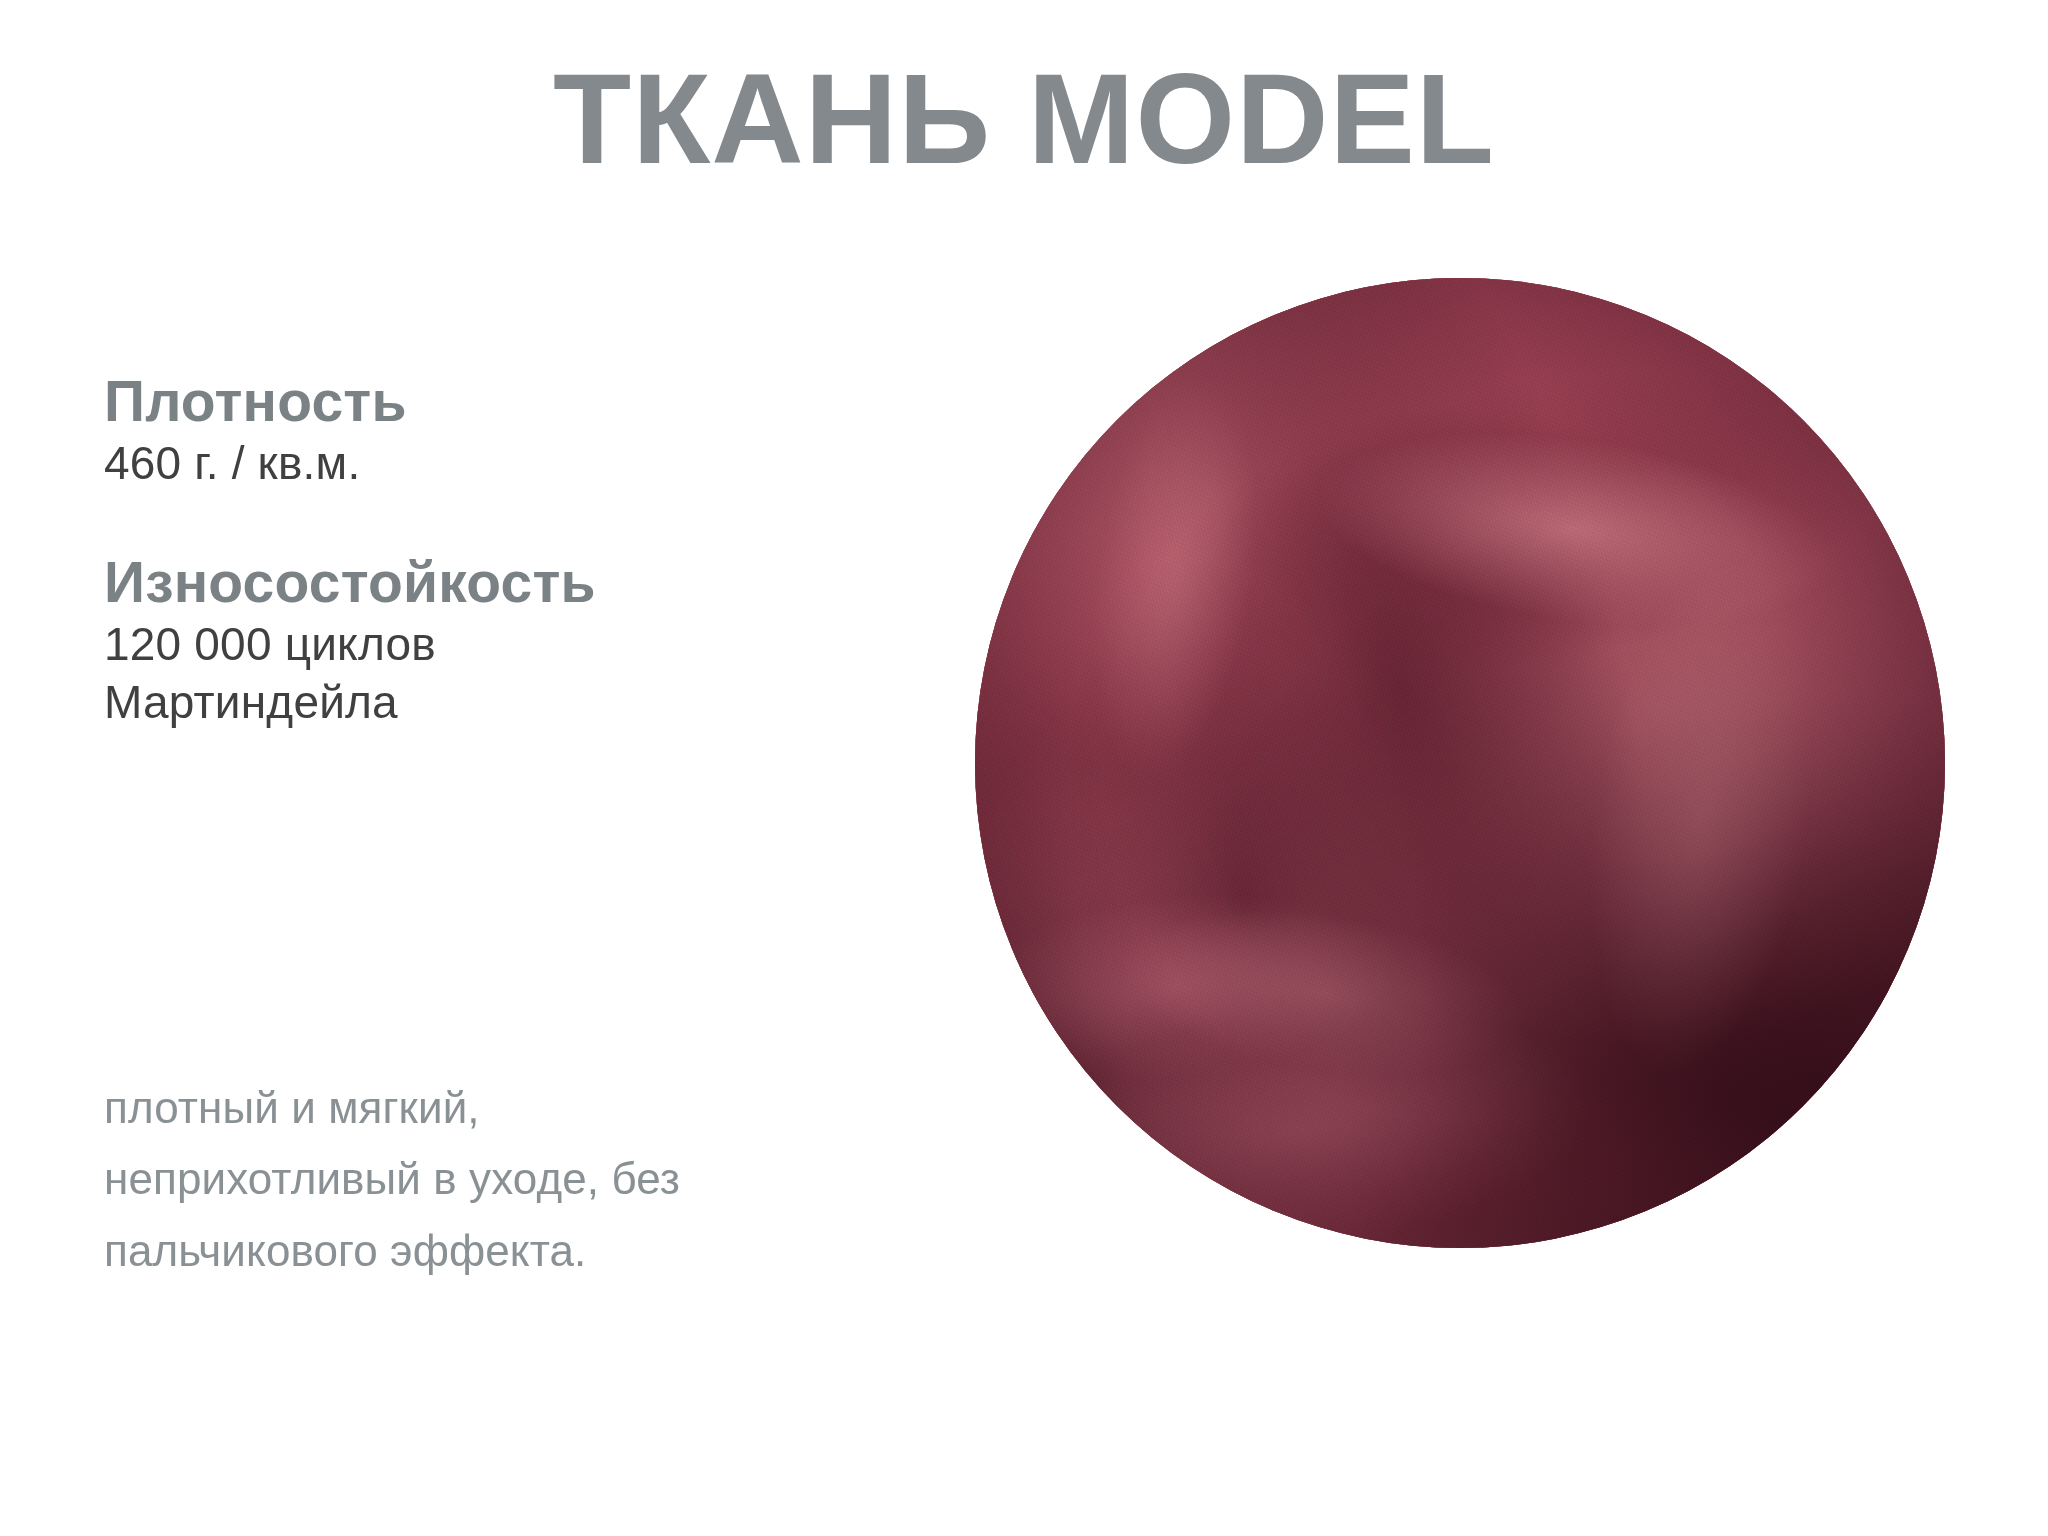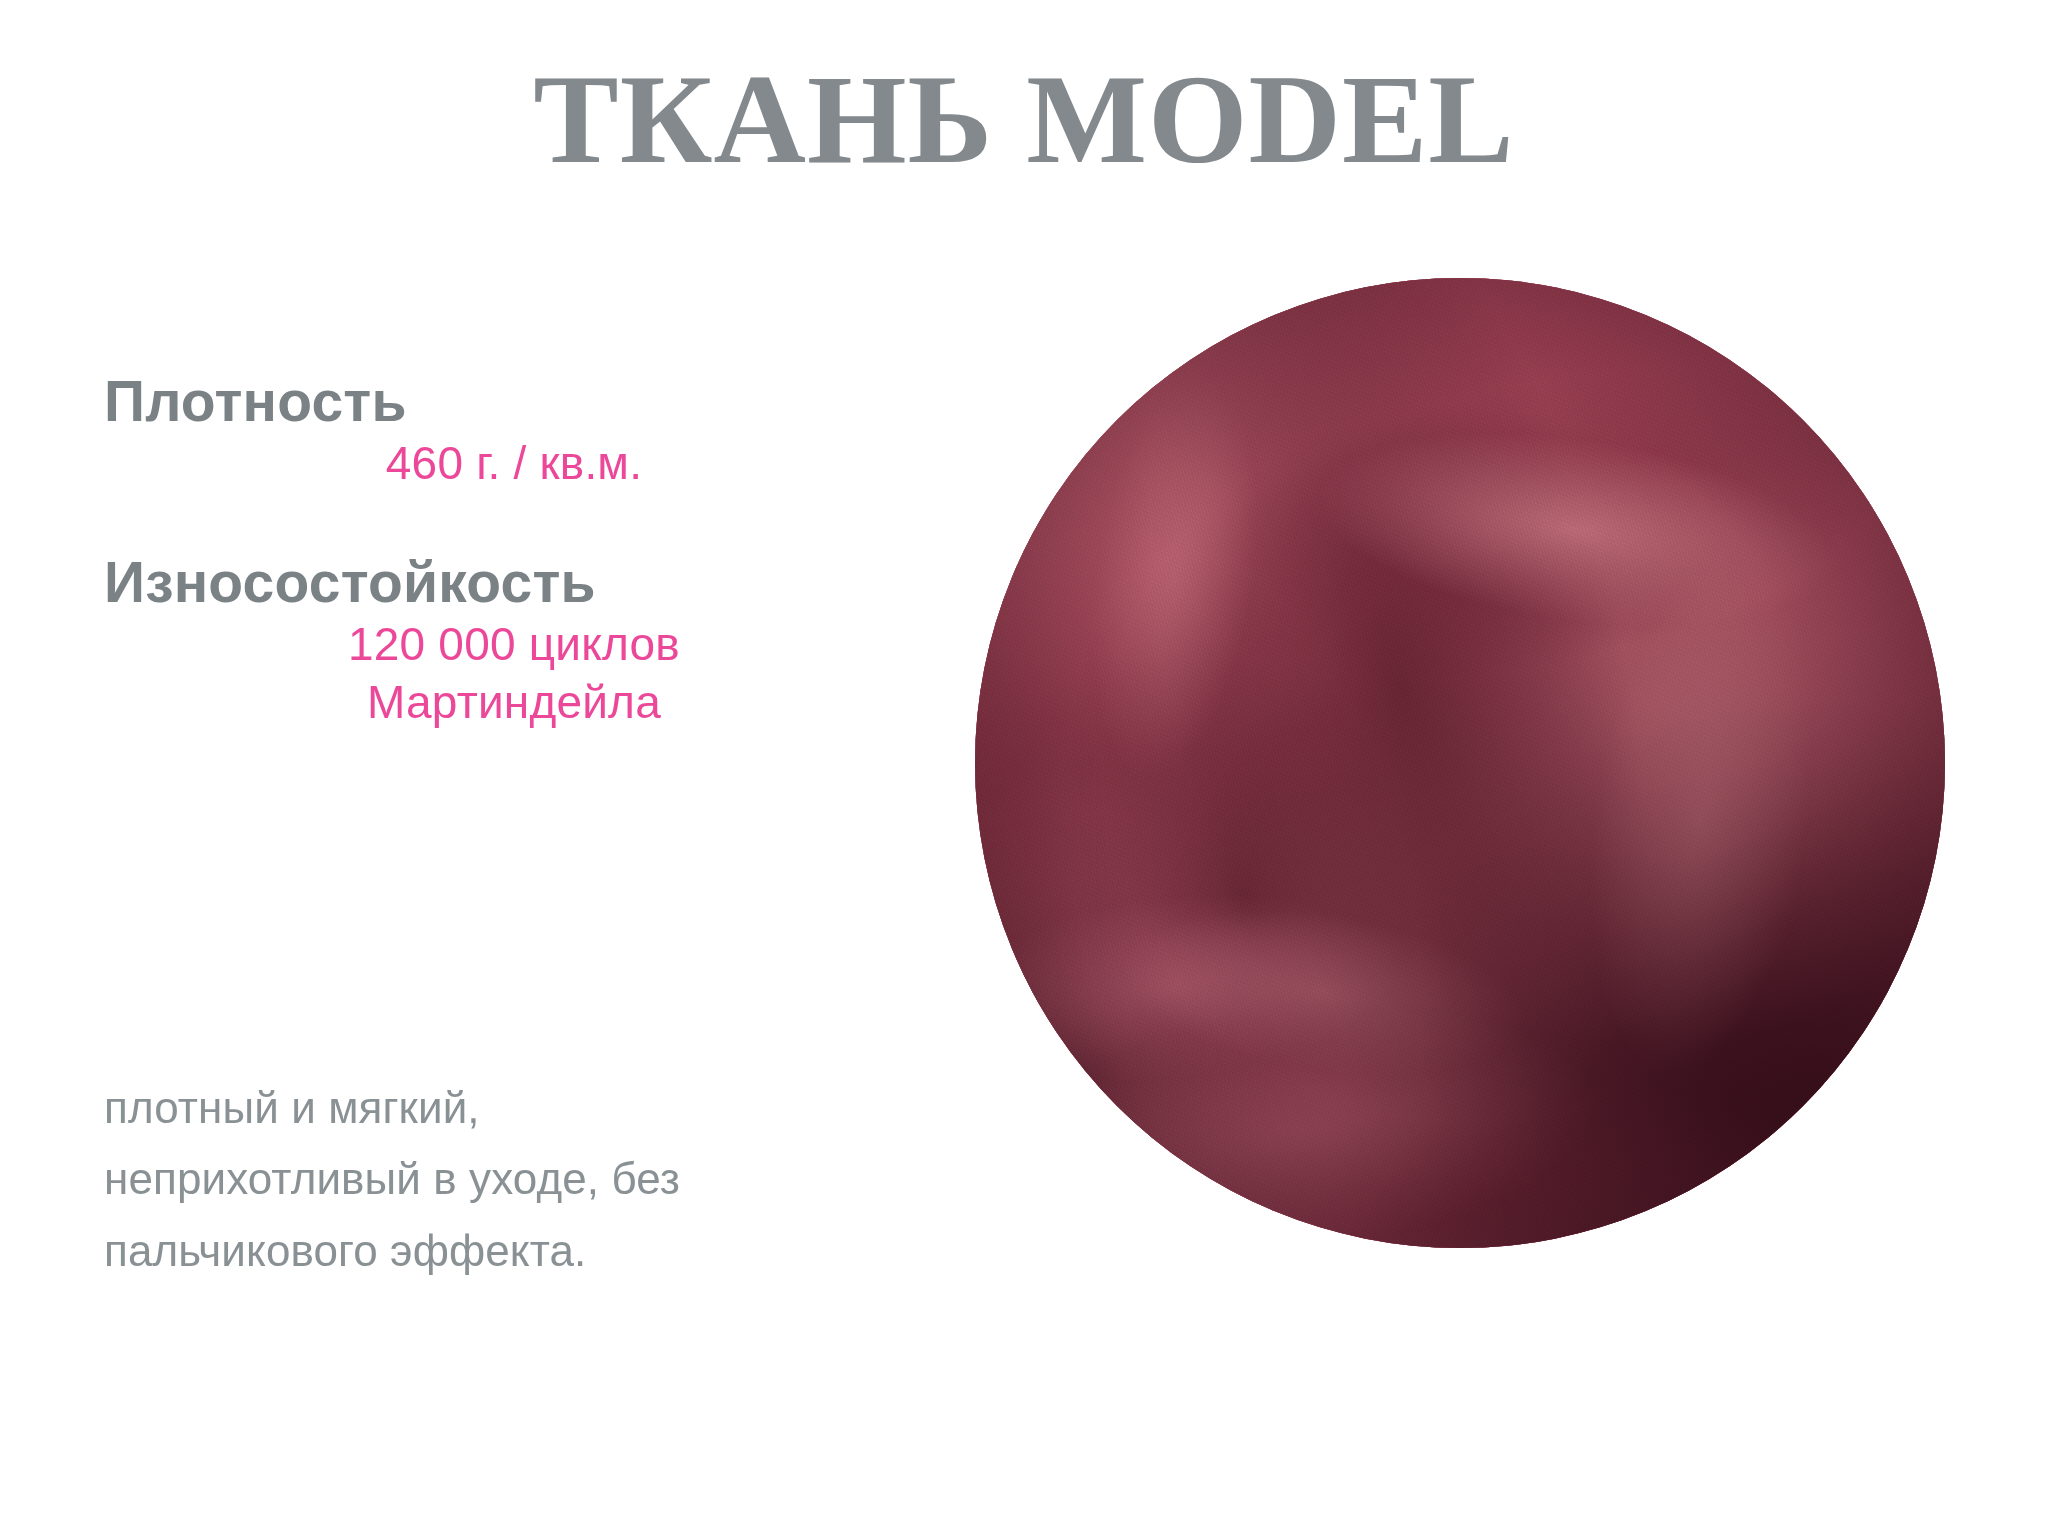--- a/index.html
+++ b/index.html
@@ -25,21 +25,20 @@
     left: 0;
     top: 52px;
     width: 2048px;
     text-align: center;
     font-size: 128px;
     font-weight: 700;
     letter-spacing: 1px;
     color: #84898d;
     line-height: 1.05;
     white-space: nowrap;
-    font-family: Liberation Serif, serif;
   }
 
   
   .left-col {
     position: absolute;
     left: 104px;
     top: 368px;
     width: 820px;
   }
   .spec {
@@ -51,24 +50,23 @@
   .spec-label {
     font-size: 57px;
     font-weight: 700;
     color: #7b8286;
     line-height: 1.18;
     letter-spacing: 0.2px;
   }
   .spec-value {
     font-size: 46px;
     font-weight: 400;
-    color: #ec4899;
+    color: #404040;
     line-height: 1.26;
     letter-spacing: 0.2px;
-    text-align: center;
   }
 
   .description {
     position: absolute;
     left: 104px;
     top: 1072px;
     width: 900px;
     font-size: 44px;
     font-weight: 400;
     color: #8a9195;

